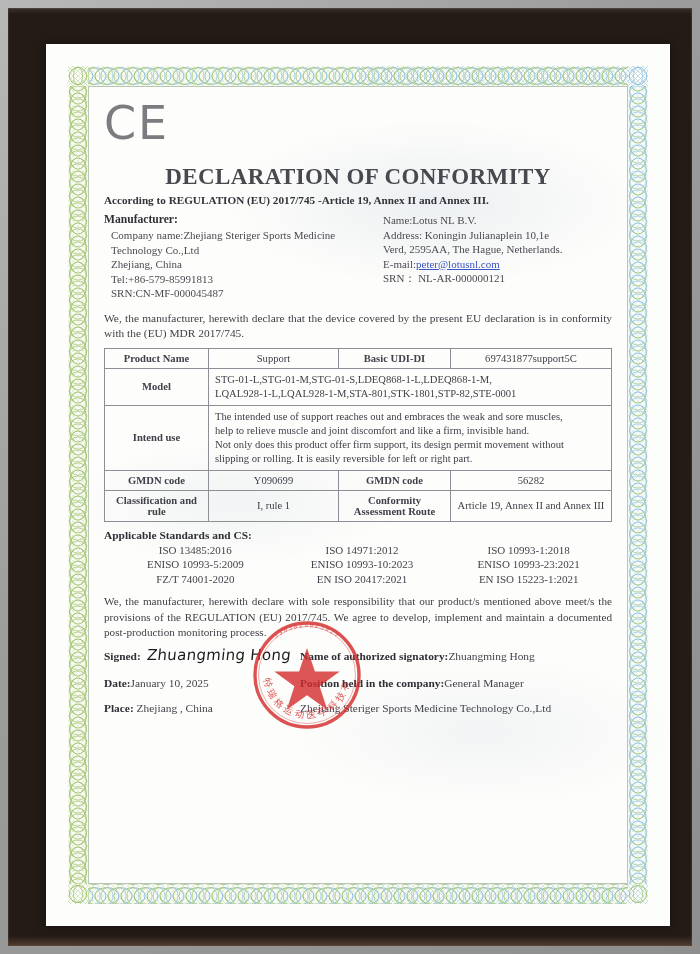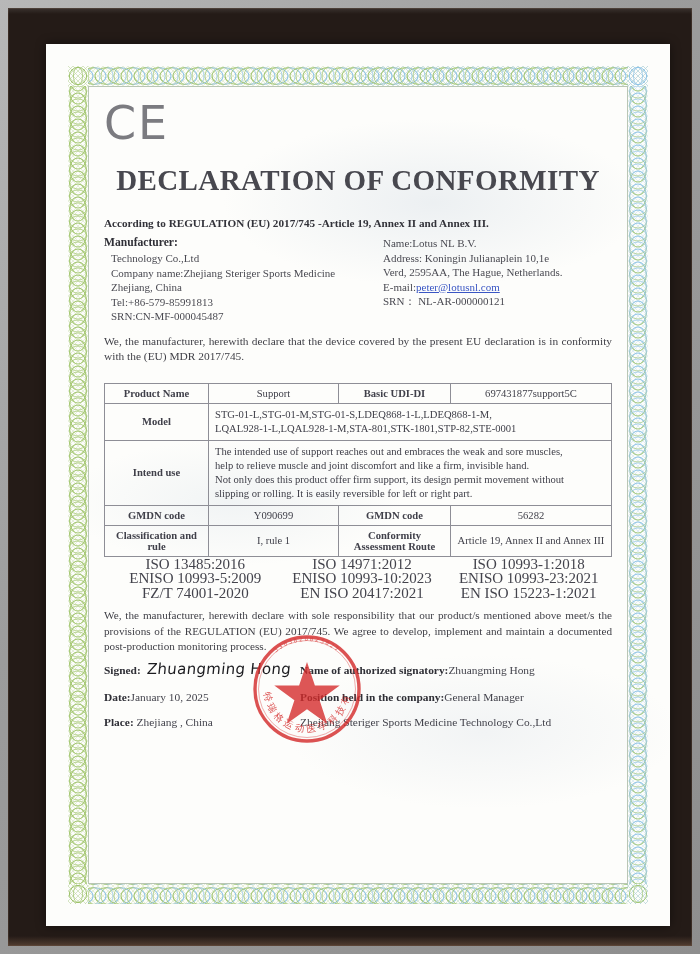--- a/index.html
+++ b/index.html
@@ -75,25 +75,25 @@
     letter-spacing: 2px;
     color: #7b7b80;
     line-height: 1;
     margin-top: 6px;
     margin-bottom: 18px;
     font-weight: 400;
   }
 
   #doc-title {
     text-align: center;
-    font-size: 29px;
+    font-size: 23px;
     font-weight: bold;
     letter-spacing: 0.4px;
     color: #48484f;
-    margin-bottom: 20px;
+    margin-bottom: 4px;
   }
 
   .reg-line {
     font-size: 11.2px;
     font-weight: bold;
     color: #33333a;
     margin-bottom: 7px;
   }
 
   #parties { display: flex; gap: 0; }
@@ -107,21 +107,21 @@
     font-size: 11px; line-height: 14.6px; color: #4a4a52;
     padding-left: 7px;
   }
   .mail-link { color:#3a56c4; text-decoration: underline; }
 
   #declare-para {
     font-size: 11.4px;
     line-height: 15.5px;
     color: #3f3f46;
     margin-top: 10px;
-    margin-bottom: 18px;
+    margin-bottom: 6px;
     text-align: justify;
   }
 
   
   table#spec {
     width: 100%;
     border-collapse: collapse;
     table-layout: fixed;
   }
   table#spec td {
@@ -142,21 +142,21 @@
 
   #standards-head {
     font-size: 11.4px; font-weight: bold; color:#2f2f36;
     margin-top: 7px; margin-bottom: 2px;
   }
   #standards-grid {
     display: flex; padding-left: 8px;
   }
   .std-col { flex: 1; text-align: center; }
   .std-col .std-item {
-    font-size: 15px; line-height: 14.4px; color:#43434c;
+    font-size: 11px; line-height: 14.4px; color:#43434c;
   }
   .std-col:nth-child(1) { text-align: center; }
 
   #closing-para {
     font-size: 11.2px; line-height: 15.4px; color:#3f3f46;
     margin-top: 8px; text-align: justify;
   }
 
   
   #sig-block { margin-top: 6px; position: relative; }
@@ -278,22 +278,22 @@
 
         <div id="ce-mark">CE</div>
 
         <div id="doc-title">DECLARATION OF CONFORMITY</div>
 
         <div class="reg-line">According to REGULATION (EU) 2017/745 -Article 19, Annex II and Annex III.</div>
 
         <div id="parties">
           <div id="party-left">
             <div class="party-head">Manufacturer:</div>
+            <div class="party-line">Company name:Zhejiang Steriger Sports Medicine</div>
             <div class="party-line">Technology Co.,Ltd</div>
-            <div class="party-line">Company name:Zhejiang Steriger Sports Medicine</div>
             <div class="party-line">Zhejiang, China</div>
             <div class="party-line">Tel:+86-579-85991813</div>
             <div class="party-line">SRN:CN-MF-000045487</div>
           </div>
           <div id="party-right">
             <div class="party-line">Name:Lotus NL B.V.</div>
             <div class="party-line">Address: Koningin Julianaplein 10,1e</div>
             <div class="party-line">Verd, 2595AA, The Hague, Netherlands.</div>
             <div class="party-line"><span>E-mail:</span><span class="mail-link">peter@lotusnl.com</span></div>
             <div class="party-line">SRN： NL-AR-000000121</div>
@@ -334,20 +334,21 @@
           </tr>
           <tr>
             <td class="lbl col1">Classification and rule</td>
             <td class="val col2">I, rule 1</td>
             <td class="lbl col3">Conformity Assessment Route</td>
             <td class="val">Article 19, Annex II and Annex III</td>
           </tr>
         </tbody>
           </table>
 
+        <div id="standards-head">Applicable Standards and CS:</div>
         <div id="standards-grid">
           <div class="std-col">
             <div class="std-item">ISO 13485:2016</div>
             <div class="std-item">ENISO 10993-5:2009</div>
             <div class="std-item">FZ/T 74001-2020</div>
           </div>
           <div class="std-col">
             <div class="std-item">ISO 14971:2012</div>
             <div class="std-item">ENISO 10993-10:2023</div>
             <div class="std-item">EN ISO 20417:2021</div>

